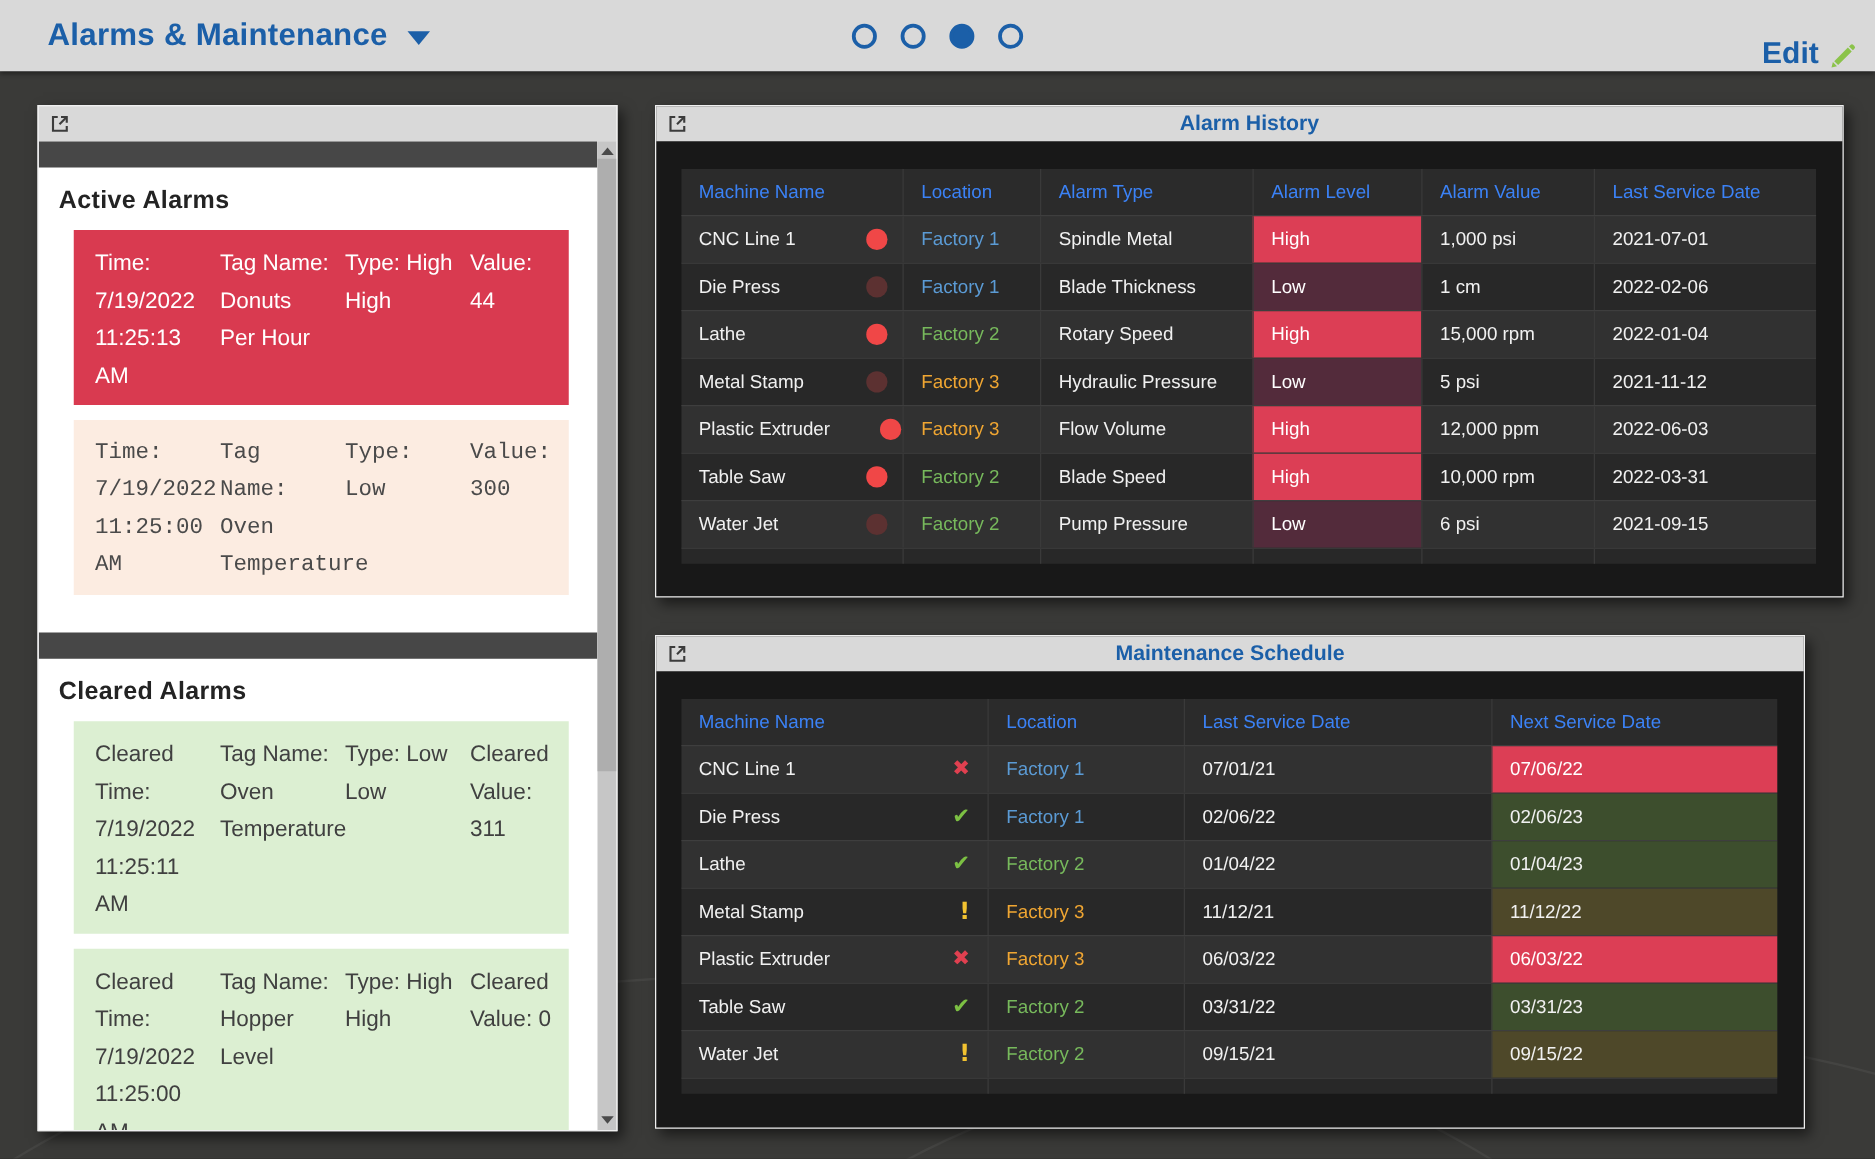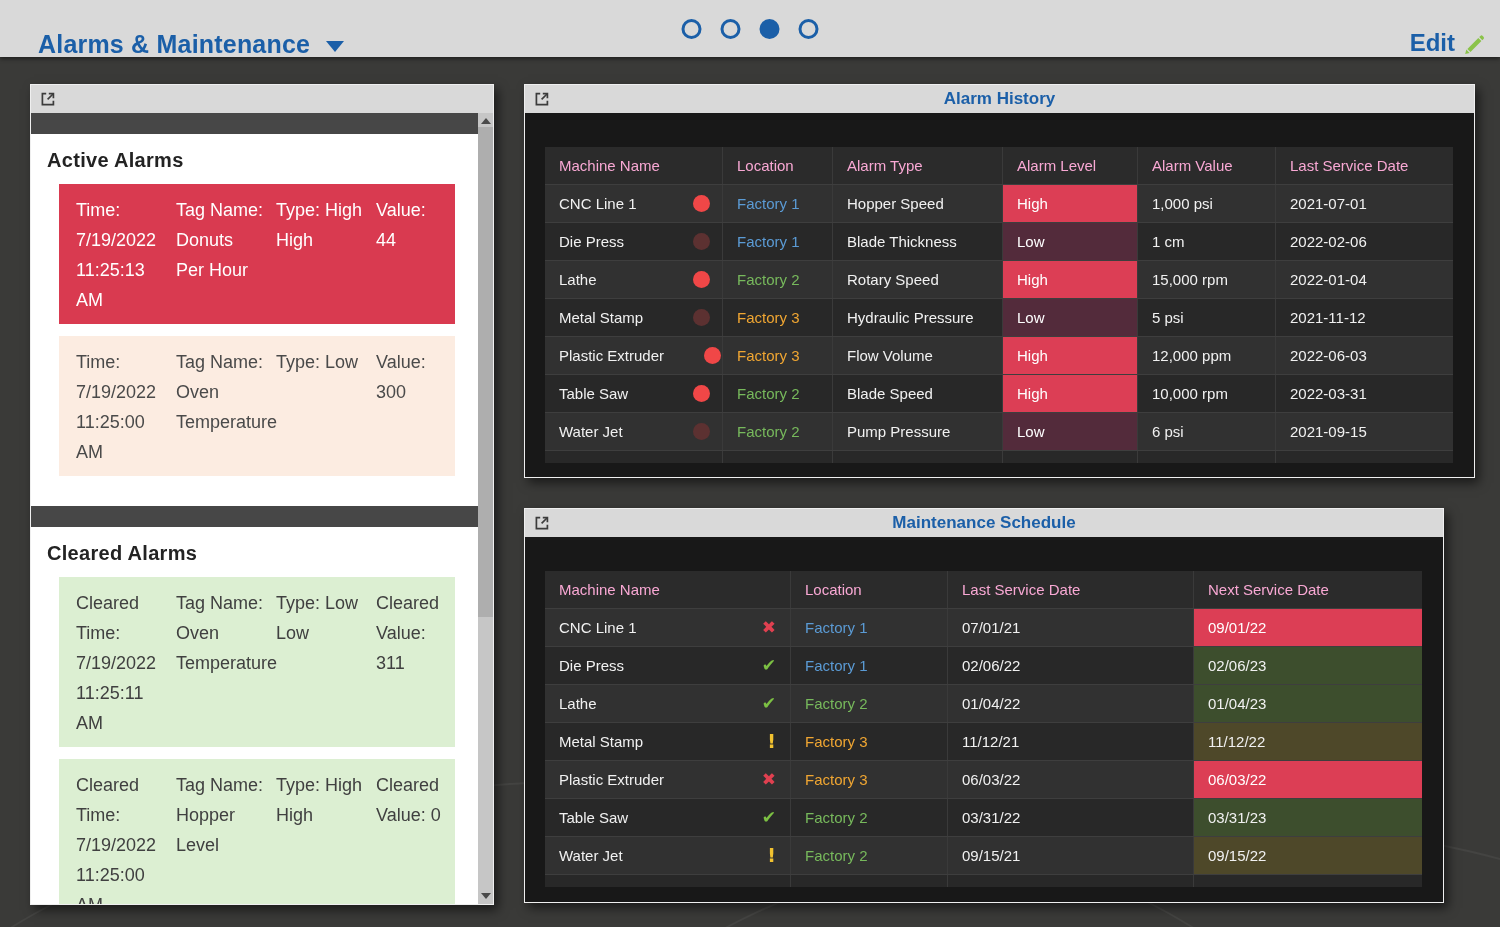--- a/index.html
+++ b/index.html
@@ -5,21 +5,21 @@
   html,body{margin:0;padding:0;background:#2e2e2c;}
   #app{position:relative;width:1500px;height:927px;overflow:hidden;
        background:#3a3a38;font-family:"Liberation Sans",sans-serif;}
   .arc{position:absolute;border:2px solid rgba(255,255,255,.05);border-radius:50%;}
   #arc1{width:1600px;height:900px;left:-200px;top:780px;}
   #arc2{width:1400px;height:800px;left:500px;top:820px;}
 
   
   #topbar{position:absolute;left:0;top:0;width:100%;height:57px;background:#d9d9d9;
           box-shadow:0 2px 4px rgba(0,0,0,.45);z-index:5;}
-  #dash-selector{position:absolute;left:38px;top:16px;height:57px;display:flex;align-items:center;cursor:pointer;}
+  #dash-selector{position:absolute;left:38px;top:0;height:57px;display:flex;align-items:center;cursor:pointer;}
   #dash-title{color:#1b5fa8;font-size:25px;font-weight:bold;letter-spacing:.2px;}
   .caret{width:0;height:0;border-left:9px solid transparent;border-right:9px solid transparent;
          border-top:11px solid #1b5fa8;margin-left:16px;margin-top:4px;}
   #dots{position:absolute;left:50%;top:0;transform:translateX(-50%);height:57px;
         display:flex;align-items:center;gap:19px;}
   .dot{width:20px;height:20px;border-radius:50%;border:3px solid #1b5fa8;box-sizing:border-box;cursor:pointer;}
   .dot.active{background:#1b5fa8;}
   #edit-btn{position:absolute;right:14px;top:0;height:57px;display:flex;align-items:flex-end;gap:7px;cursor:pointer;}
   #edit-label{color:#1b5fa8;font-size:24px;font-weight:bold;}
 
@@ -32,38 +32,38 @@
 
   
   #alarms-widget{left:30px;top:84px;width:464px;height:821px;background:#fff;}
   #alarms-scroll{position:absolute;left:0;right:15px;top:28px;bottom:0;overflow:hidden;background:#fff;}
   .darkbar{height:21px;background:#474747;}
   .spacer{height:30px;}
   .section-h{font-size:20px;margin:15px 0 4px 16px;color:#232323;font-weight:bold;letter-spacing:.3px;}
   .card{display:grid;grid-template-columns:100px 100px 100px 1fr;
         margin:12px 23px 0 28px;padding:11px 4px 9px 17px;font-size:18px;line-height:30px;}
   .card.high{background:#d93a50;color:#fff;}
-  .card.low{background:#fcece1;color:#4a4a4a;}
+  .card.low{background:#fcece1;color:#4a4a4a;font-family:Liberation Mono, monospace;}
   .card.cleared{background:#dcefd2;color:#404040;}
   .card-cell{padding-right:10px;word-break:normal;}
   #v-scrollbar{position:absolute;right:0;top:28px;bottom:0;width:15px;background:#c6c6c6;}
   #v-thumb{position:absolute;left:0;top:14px;width:15px;height:62%;background:#aeaeae;}
   .sb-arrow{position:absolute;left:50%;transform:translateX(-50%);width:0;height:0;
             border-left:5px solid transparent;border-right:5px solid transparent;}
   .sb-up{top:5px;border-bottom:6px solid #4a4a4a;}
   .sb-down{bottom:5px;border-top:6px solid #4a4a4a;}
 
   
   #history-widget{left:524px;top:84px;width:951px;height:394px;}
   #schedule-widget{left:524px;top:508px;width:920px;height:395px;}
   .table-wrap{position:absolute;left:20px;right:21px;top:50px;bottom:0;overflow:hidden;
               font-size:15px;color:#f1f1f1;}
   .grid-h{display:grid;grid-template-columns:177px 110px 170px 135px 138px 1fr;}
   .grid-s{display:grid;grid-template-columns:245px 157px 246px 1fr;}
-  .t-head{background:#2b2b2b;color:#f9a8d4;margin-top:12px;}
+  .t-head{background:#2b2b2b;color:#3b82f6;}
   .t-head .cell{height:37px;line-height:37px;}
   .t-row{border-top:1px solid #3e3e3e;cursor:default;}
   .t-row:nth-child(odd){background:#282828;}
   .t-row:nth-child(even){background:#313131;}
   .t-row .cell{height:37px;line-height:37px;}
   .t-row.empty .cell{height:12px;}
   .cell{padding-left:14px;border-left:1px solid #3a3a3a;overflow:hidden;white-space:nowrap;box-sizing:border-box;}
   .cell:first-child{border-left:none;}
   .cell-machine{display:flex;align-items:center;justify-content:space-between;padding-right:12px;gap:40px;}
   .circ{width:17px;height:17px;border-radius:50%;flex:none;}
@@ -173,21 +173,21 @@
           <div class="cell">Alarm Level</div>
           <div class="cell">Alarm Value</div>
           <div class="cell">Last Service Date</div>
         </div>
         <div class="t-row grid-h">
           <div class="cell cell-machine">
             <span>CNC Line 1</span>
             <span class="circ on"></span>
           </div>
           <div class="cell loc-blue">Factory 1</div>
-          <div class="cell">Hopper Speed</div>
+          <div class="cell">Spindle Metal</div>
           <div class="cell lvl-high">High</div>
           <div class="cell">1,000 psi</div>
           <div class="cell">2021-07-01</div>
         </div>
         <div class="t-row grid-h">
           <div class="cell cell-machine">
             <span>Die Press</span>
             <span class="circ off"></span>
           </div>
           <div class="cell loc-blue">Factory 1</div>
@@ -278,21 +278,21 @@
           <div class="cell">Last Service Date</div>
           <div class="cell">Next Service Date</div>
         </div>
         <div class="t-row grid-s">
           <div class="cell cell-machine">
             <span>CNC Line 1</span>
             <span class="st-icon st-overdue">✖</span>
           </div>
           <div class="cell loc-blue">Factory 1</div>
           <div class="cell">07/01/21</div>
-          <div class="cell ns-overdue">09/01/22</div>
+          <div class="cell ns-overdue">07/06/22</div>
         </div>
         <div class="t-row grid-s">
           <div class="cell cell-machine">
             <span>Die Press</span>
             <span class="st-icon st-ok">✔</span>
           </div>
           <div class="cell loc-blue">Factory 1</div>
           <div class="cell">02/06/22</div>
           <div class="cell ns-ok">02/06/23</div>
         </div>

